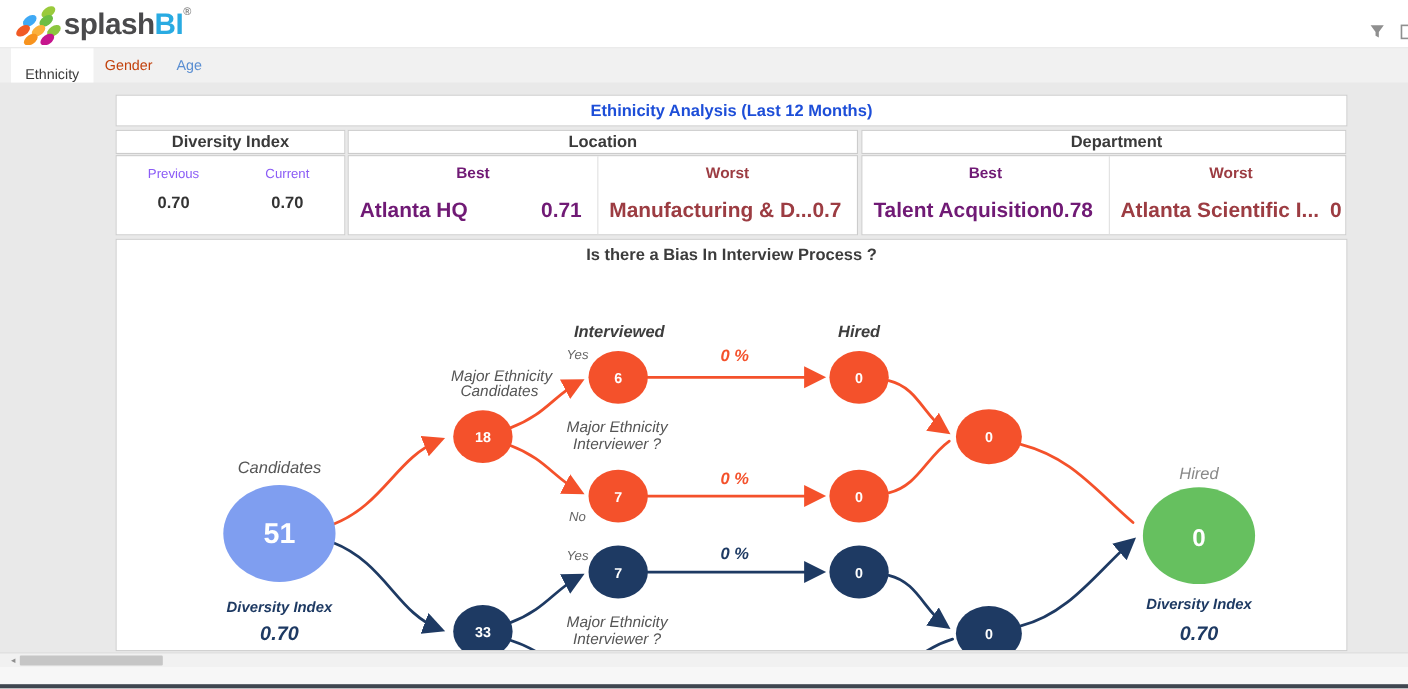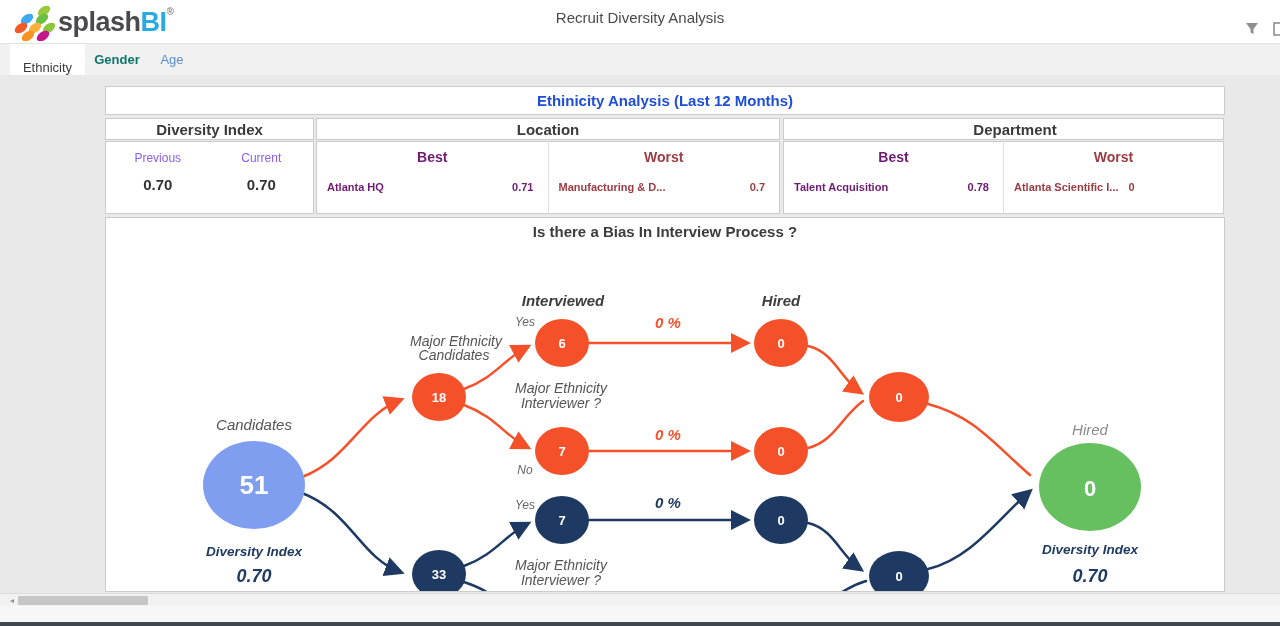--- a/index.html
+++ b/index.html
@@ -14,41 +14,41 @@
   .logo-part1 { color:#4a4a4c; }
   .logo-part2 { color:#29abe2; }
   .logo-reg { font-size:10px; color:#8a8a8a; vertical-align:top; line-height:14px; }
   .app-title { position:absolute; left:0; right:0; top:9px; text-align:center; font-size:15px; color:#4a4a4a; }
   .header-icons { position:absolute; right:0px; top:22px; display:flex; align-items:center; gap:14px; }
 
   
   .tabbar { position:absolute; left:0; top:44px; width:1280px; height:31px; background:#f1f1f1; }
   .tab { position:absolute; top:0; height:31px; display:flex; align-items:center; justify-content:center; font-size:13px; cursor:default; }
   .tab-active { left:10px; width:75px; background:#ffffff; color:#3b3b3b;align-items:flex-end; }
-  .tab-gender { left:93px; width:48px; color:#0f766e;font-weight:bold; }
+  .tab-gender { left:93px; width:48px; color:#c2410c; }
   .tab-age { left:155px; width:34px; color:#5a8ed2; }
 
   
   .box { position:absolute; background:#ffffff; border:1px solid #cccccc; }
   .title-box { left:105px; top:86px; width:1120px; height:29px; display:flex; align-items:center; justify-content:center; font-size:15px; font-weight:600; color:#1d4ed8; }
   .hdr-box { height:22px; display:flex; align-items:center; justify-content:center; font-size:15px; font-weight:600; color:#3a3a3a; }
   .di-hdr { left:105px; top:118px; width:209px; }
   .loc-hdr { left:316px; top:118px; width:464px; }
   .dept-hdr { left:783px; top:118px; width:441px;padding-left:23px; }
   .di-body { left:105px; top:141px; width:209px; height:73px; }
   .loc-body { left:316px; top:141px; width:464px; height:73px; display:flex; }
   .dept-body { left:783px; top:141px; width:441px; height:73px; display:flex; }
   .di-row { display:flex; margin-top:9px; }
   .di-cell { width:50%; text-align:center; font-size:12px; color:#8b5cf6; }
   .di-vals { margin-top:11px; }
   .di-vals .di-cell { font-weight:600; color:#333; font-size:15px; }
   .bw-col { flex:1; padding:7px 10px 0 10px; position:relative; }
   .bw-col + .bw-col { border-left:1px solid #e0e0e0; }
   .bw-label { text-align:center; font-size:14px; font-weight:700; }
-  .bw-row { display:flex; align-items:flex-end; margin-top:16px; font-size:11px; font-weight:700; }
+  .bw-row { display:flex; align-items:flex-end; margin-top:16px; font-size:19px; font-weight:700; }
   .bw-name { white-space:nowrap; overflow:hidden; }
   .bw-val { margin-left:auto; padding-right:4px; }
   .bw-val-inline { margin-left:10px; }
   .green { color:#701a75; }
   .dred { color:#9c3c42; }
 
   
   .flow-panel { left:105px; top:217px; width:1120px; height:375px; overflow:hidden; }
   .flow-title { position:absolute; left:0; right:0; top:5px; text-align:center; font-size:15px; font-weight:600; color:#3c3c3c; }
   .flow-svg { position:absolute; left:0; top:0; }
@@ -74,21 +74,20 @@
           <ellipse cx="28" cy="14" rx="7" ry="4.2" fill="#6CBE45" transform="rotate(-35 28 14)"></ellipse>
           <ellipse cx="7" cy="23" rx="7" ry="4.2" fill="#F15A24" transform="rotate(-35 7 23)"></ellipse>
           <ellipse cx="21" cy="23" rx="7" ry="4.2" fill="#FBB03B" transform="rotate(-35 21 23)"></ellipse>
           <ellipse cx="35" cy="23" rx="7" ry="4.2" fill="#8CC63F" transform="rotate(-35 35 23)"></ellipse>
           <ellipse cx="14" cy="31" rx="7" ry="4.2" fill="#F7931E" transform="rotate(-35 14 31)"></ellipse>
           <ellipse cx="29" cy="31" rx="7" ry="4.2" fill="#C6168D" transform="rotate(-35 29 31)"></ellipse>
         </g>
       </svg>
       <span class="logo-text"><span class="logo-part1">splash</span><span class="logo-part2">BI</span><span class="logo-reg">®</span></span>
     </div>
-    <div class="app-title">Recruit Diversity Analysis</div>
     <div class="header-icons">
       <svg width="14" height="14" viewBox="0 0 14 14">
         <path d="M1 1 H13 L8.5 7 V12 L5.5 10.5 V7 Z" fill="#8f8f8f"></path>
       </svg>
       <svg width="14" height="14" viewBox="0 0 14 14" style="margin-right:-7px;">
         <rect x="1" y="1" width="10" height="12" fill="none" stroke="#8f8f8f" stroke-width="1.6"></rect>
       </svg>
     </div>
   </div>
 

